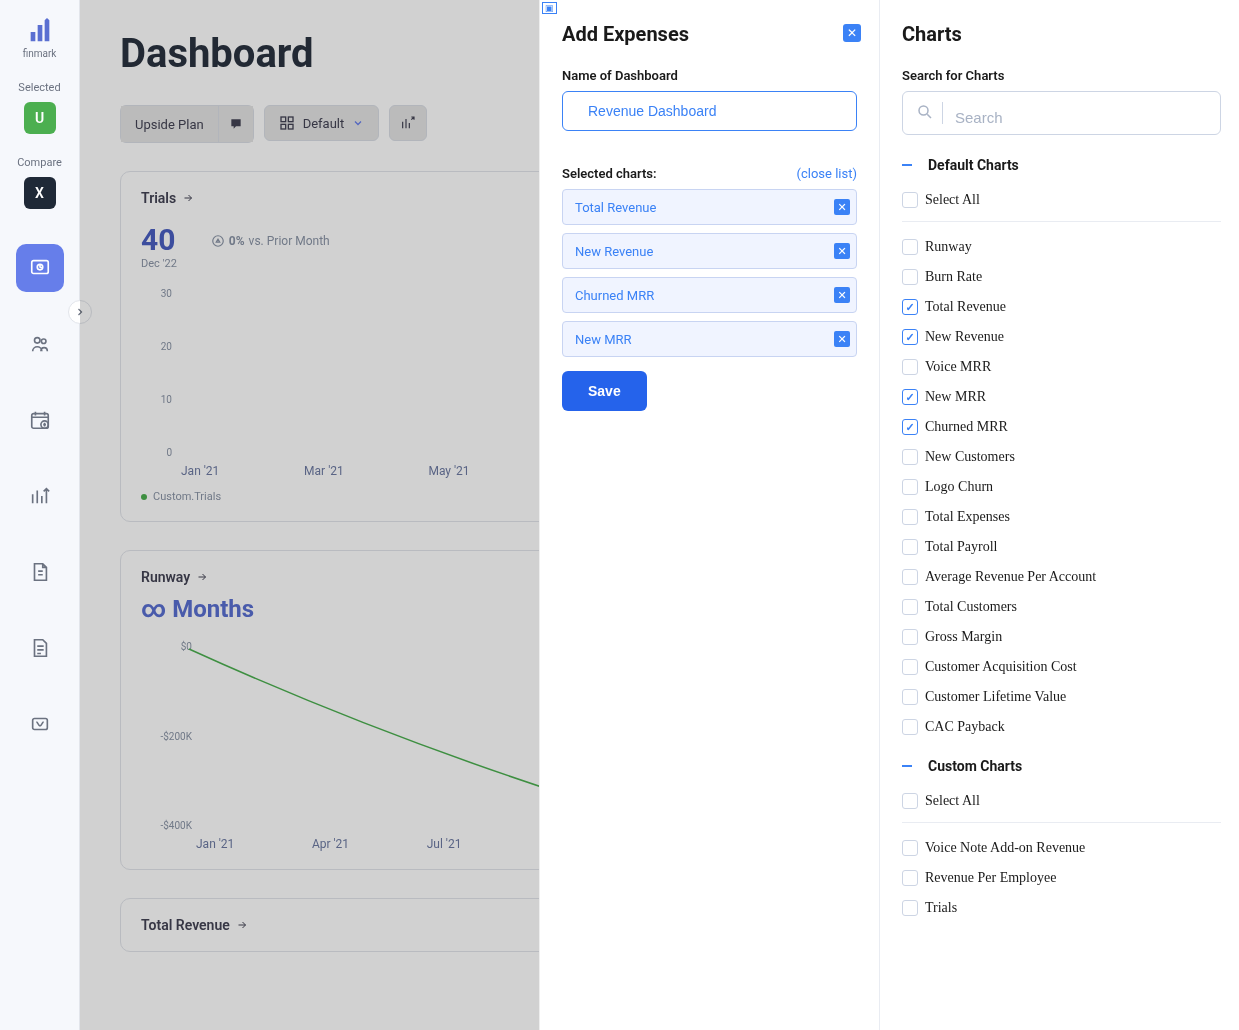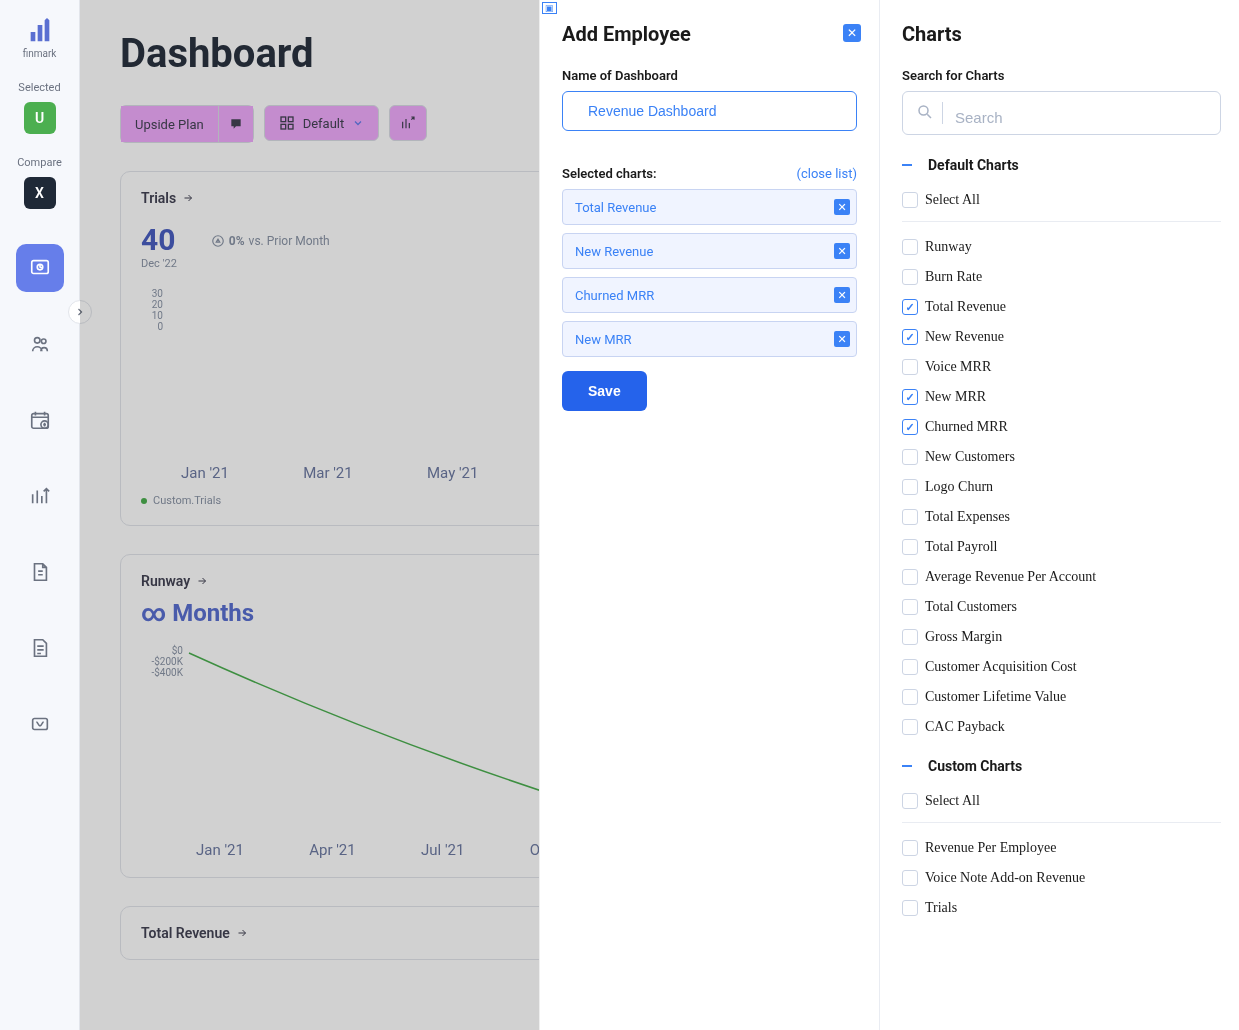--- a/index.html
+++ b/index.html
@@ -17,30 +17,30 @@
   .nav-icon { width: 48px; height: 48px; border-radius: 8px; display: flex; align-items: center; justify-content: center; color: #6b7280; cursor: pointer; }
   .nav-icon.active { background: #667eea; color: #fff; border-radius: 10px;}
   .rail-expand { position: absolute; top: 300px; left: 68px; width: 24px; height: 24px; border-radius: 50%; background: #fff; border: 1px solid #e2e5eb; display: flex; align-items: center; justify-content: center; color:#6b7280; cursor: pointer; }
 
   
   .main-wrap { position: absolute; left: 80px; top: 0; right: 0; bottom: 0; }
   .dimmed { position: absolute; left: 0; top: 0; width: 100%; height: 100%; padding: 30px 40px; }
   .dim-overlay { position: absolute; left: 0; top: 0; width: 100%; height: 100%; background: rgba(0,0,0,0.18); pointer-events: none; z-index: 5; }
   .page-title { font-size: 40px; font-weight: 700; color: #2a3340; margin-bottom: 28px; }
   .toolbar { display: flex; gap: 10px; margin-bottom: 28px; }
-  .tbtn { height: 36px; border: 1px solid #d9dde5; background: #f0abfc; border-radius: 6px; padding: 0 14px; display: flex; align-items: center; gap: 8px; font-size: 13px; color: #445; cursor: pointer; }
+  .tbtn { height: 36px; border: 1px solid #d9dde5; background: #e5e5e5; border-radius: 6px; padding: 0 14px; display: flex; align-items: center; gap: 8px; font-size: 13px; color: #445; cursor: pointer; }
   .card { border: 1px solid #e2e5eb; border-radius: 10px; padding: 18px 20px; margin-bottom: 28px; background: #fff; width: 920px; }
   .card-title { font-size: 14px; font-weight: 600; color: #445; display: flex; align-items: center; gap: 6px; }
   .big-num { font-size: 30px; font-weight: 700; color: #4a5fc1; margin-top: 10px; }
   .sub-date { font-size: 11px; color: #8a94a6; }
   .kpi-row { display: flex; align-items: center; gap: 14px; margin-top: 6px;}
   .kpi-badge { font-size: 12px; color: #8a94a6; display: flex; align-items: center; gap: 4px; }
   .chart-area { margin-top: 18px; position: relative; height: 170px; }
-  .y-axis { position: absolute; left: 0; top: 0; height: 100%; width: 28px; display: flex; flex-direction: column; font-size: 10px; color: #8a94a6; text-align: right; padding-right: 6px; }
-  .x-axis { display: flex; justify-content: space-between; font-size: 15px; color: #6e7ba3; margin-left: 40px; margin-top: 6px; width: 380px;}
+  .y-axis { position: absolute; left: 9px; top: 0; height: 100%; width: 28px; display: flex; flex-direction: column; justify-content: space-between; font-size: 10px; color: #8a94a6; text-align: right; padding-right: 6px; }
+  .x-axis { display: flex; justify-content: space-between; font-size: 12px; color: #6e7ba3; margin-left: 40px; margin-top: 6px; width: 380px;}
   .legend-dot { width: 6px; height: 6px; border-radius: 50%; background: #4caf50; display: inline-block; margin-right: 6px; }
   .legend { font-size: 11px; color: #8a94a6; margin-top: 12px; }
   .months-val { font-size: 24px; font-weight: 700; color: #5a6fd1; margin-top: 10px; }
   
   
   .panel { position: absolute; top: 0; right: 0; bottom: 0; width: 700px; background: #fff; z-index: 10; display: flex; border-left: 1px solid #eee;}
   .panel-left { width: 340px; padding: 22px 22px; border-right: 1px solid #e9ecf2; position: relative;}
   .panel-right { flex: 1; padding: 22px 18px 22px 22px; overflow-y: auto;}
   .panel-title { font-size: 20px; font-weight: 700; margin-bottom: 4px; }
   .close-btn { position: absolute; top: 24px; right: 18px; width: 18px; height: 18px; background: #3b82f6; color: #fff; border-radius: 3px; display: flex; align-items: center; justify-content: center; font-size: 12px; cursor: pointer; line-height: 1;}
@@ -241,21 +241,21 @@
           </svg>
       </div>
     </div>
   </div>
   <div class="dim-overlay"></div>
 
   <div class="panel">
 
     <div class="panel-left">
       <div class="tiny-box">▣</div>
-      <div class="panel-title">Add Employee</div>
+      <div class="panel-title">Add Expenses</div>
       <div class="close-btn">✕</div>
       <div class="field-label">Name of Dashboard</div>
       <input class="text-input" value="Revenue Dashboard" style="">
       <div class="row-flex">
         <div class="field-label" style="margin:0;">Selected charts:</div>
         <span class="link">(close list)</span>
       </div>
       <div id="selected-pills">
           <div class="pill">
             <span>Total Revenue</span>
@@ -373,26 +373,26 @@
         <span>Custom Charts</span>
       </div>
       <div class="chk-row">
           <span class="chk"></span>
           <span>Select All</span>
         </div>
       <div class="divider"></div>
       <div id="custom-list">
           <div class="chk-row">
             <span class="chk"></span>
+            <span>Voice Note Add-on Revenue</span>
+          </div>
+          <div class="chk-row">
+            <span class="chk"></span>
             <span>Revenue Per Employee</span>
           </div>
           <div class="chk-row">
             <span class="chk"></span>
-            <span>Voice Note Add-on Revenue</span>
-          </div>
-          <div class="chk-row">
-            <span class="chk"></span>
             <span>Trials</span>
           </div>
         </div>
     </div>
   </div>
 </div>
 
 </body></html>

